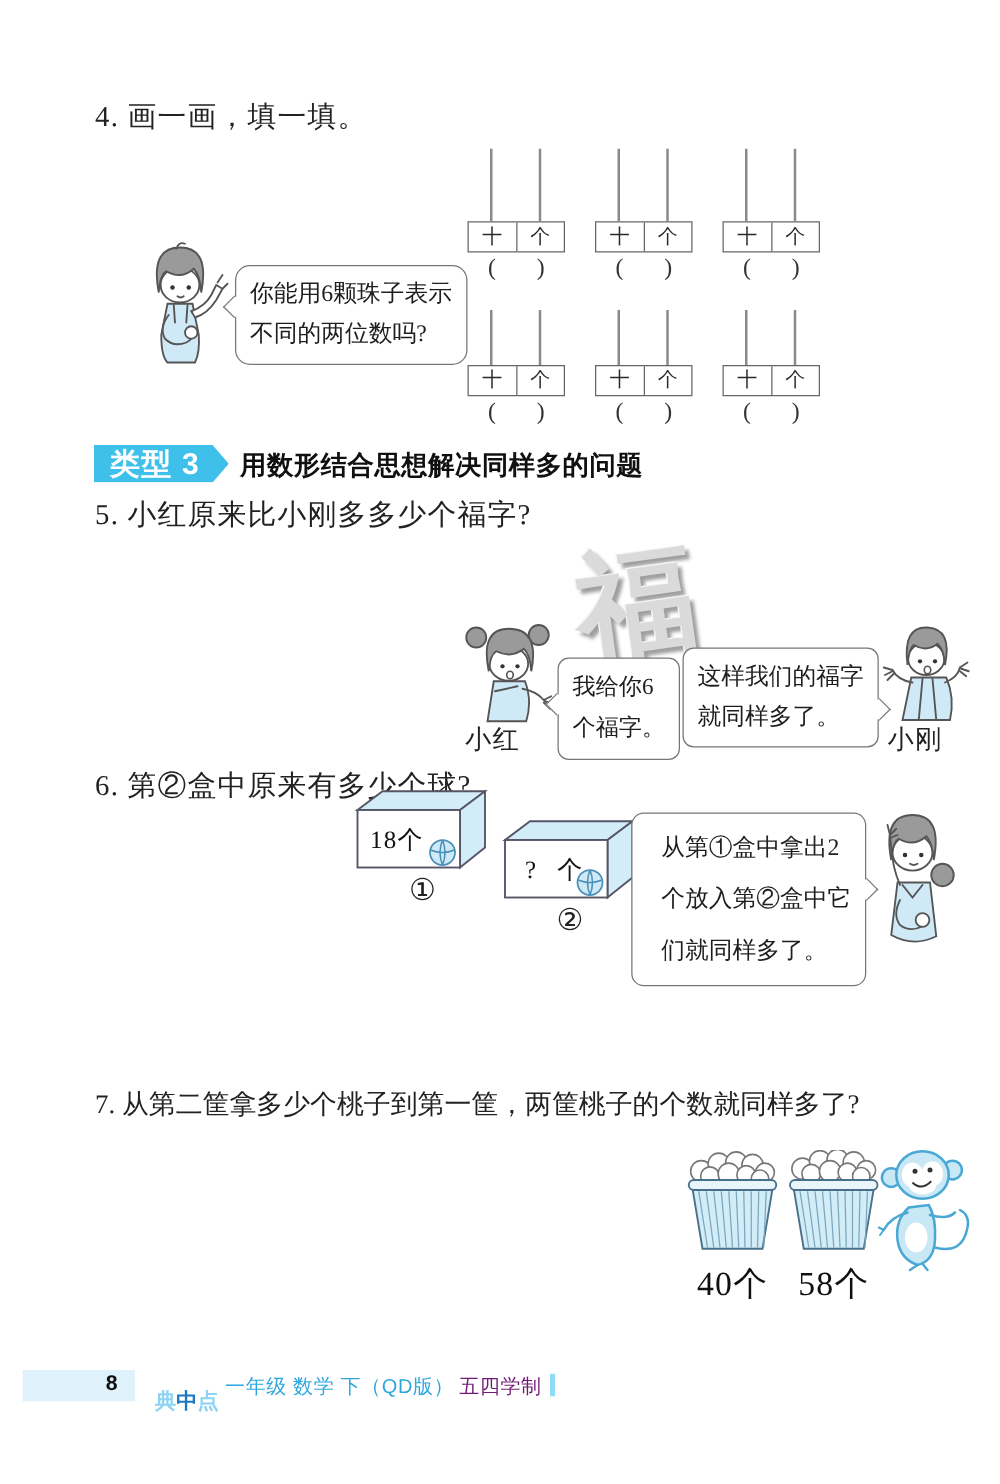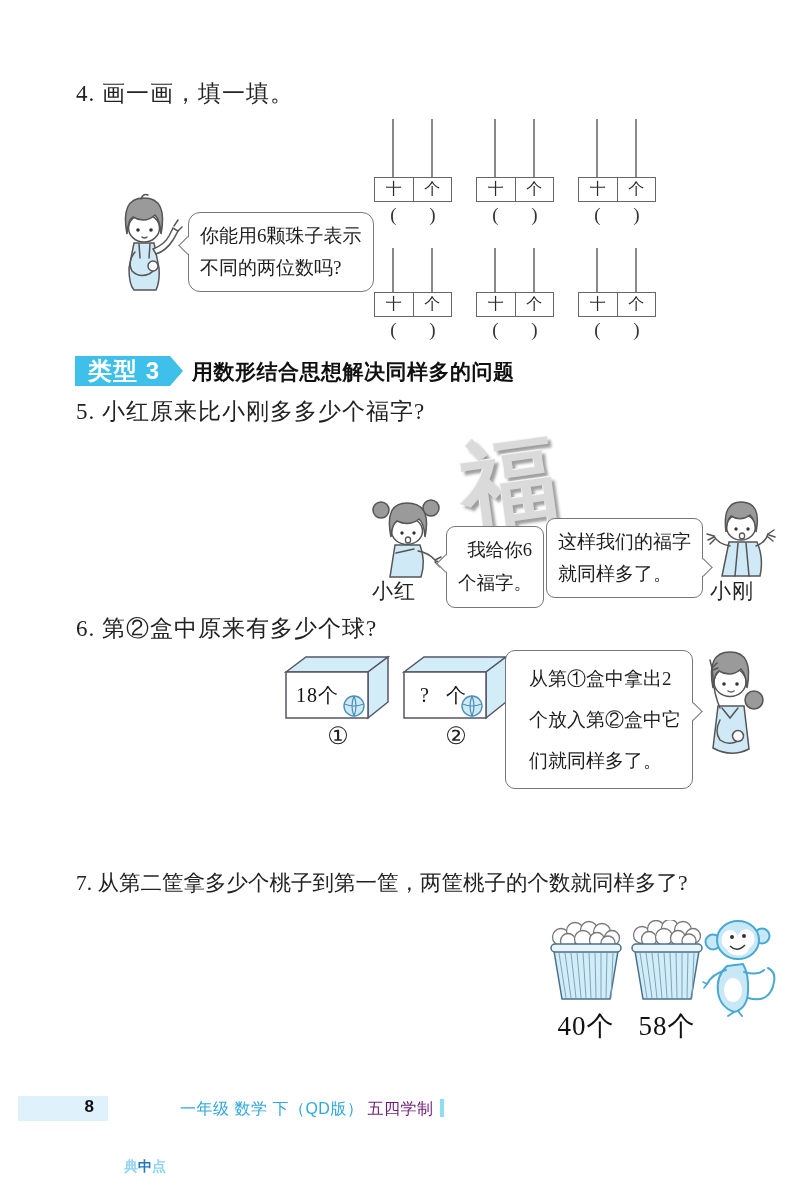--- a/index.html
+++ b/index.html
@@ -60,21 +60,21 @@
 
   .basket-wrap { position:absolute; width:82px; text-align:center; }
   .basket-wrap .blabel { font-size:27px; color:#111; margin-top:2px; letter-spacing:1px; }
 
   
   .footer-bar { position:absolute; left:0; top:1096px; width:90px; height:25px; background:#dff1fb; }
   .footer-page {
     position:absolute; right:14px; top:1px; font-family:"Liberation Sans",sans-serif;
     font-weight:bold; font-size:17px; color:#101010;
   }
-  .footer-logo { position:absolute; left:106px; top:1158px; font-family:"Liberation Sans",sans-serif; font-weight:bold; font-size:14px; }
+  .footer-logo { position:absolute; left:106px; top:1109px; font-family:"Liberation Sans",sans-serif; font-weight:bold; font-size:17px; }
   .footer-logo .lg1,.footer-logo .lg3 { color:#8ed4f2; }
   .footer-logo .lg2 { color:#1d78c1; }
   .footer-edition { position:absolute; left:162px; top:1099px; font-family:"Liberation Sans",sans-serif; font-size:16px; letter-spacing:0.5px; }
   .footer-edition .ed1 { color:#2ea7df; }
   .footer-edition .ed2 { color:#701a75; margin-left:4px; }
   .footer-tick { display:inline-block; width:4px; height:18px; background:#8edcf6; margin-left:7px; vertical-align:-3px; }
 
   svg .ln { stroke:#555; stroke-width:1.5; fill:none; stroke-linecap:round; }
 </style>
 </head>
@@ -208,21 +208,21 @@
         <circle cx="48" cy="36" r="1.7" fill="#333"></circle>
       <ellipse cx="42" cy="43" rx="2.6" ry="3" fill="#fff" stroke="#555" stroke-width="1.3"></ellipse>
       <path d="M29 48 L24 80 L55 80 Q60 64 54 48 Z" fill="#cfe9f7" stroke="#555" stroke-width="1.5"></path>
       <path d="M30 56 L48 52" class="ln"></path>
       <path d="M52 54 Q63 56 69 63" class="ln" fill="#cfe9f7"></path>
       <path d="M69 63 L75 60 M70 64 L76 66 M69 65 L74 70" class="ln"></path>
     </svg>
   </div>
   <div class="fig-label" style="left:354px; top:577px;">小红</div>
 
-  <div class="bubble" style="left:428px; top:526px; font-size:18.5px; line-height:33px; border-radius:9px;text-align:right;">
+  <div class="bubble" style="left:428px; top:526px; font-size:18.5px; line-height:33px; border-radius:9px;">
     <div class="tail tail-left" style="top:30px;"></div>
     <div>我给你6</div>
     <div>个福字。</div>
   </div>
   <div class="bubble" style="left:518px; top:518px; border-radius:9px;margin-left:10px;">
     <div class="tail tail-right" style="top:42px;"></div>
     <div>这样我们的福字</div>
     <div>就同样多了。</div>
   </div>
 
@@ -238,21 +238,21 @@
       <path d="M36 50 Q24 48 20 40" class="ln" fill="#cfe9f7"></path>
       <path d="M20 40 L13 38 M20 41 L14 44 M21 43 L16 48" class="ln"></path>
       <path d="M62 50 Q72 46 74 38" class="ln" fill="#cfe9f7"></path>
       <path d="M74 38 L80 34 M75 39 L81 41 M74 41 L79 45" class="ln"></path>
     </svg>
   </div>
   <div class="fig-label" style="left:692px; top:577px;">小刚</div>
 
   <div class="qtitle" style="left:58px; top:613px;">6. 第②盒中原来有多少个球?</div>
 
-  <div class="box3d" style="left:262px; top:652px;">
+  <div class="box3d" style="left:262px; top:628px;">
     <svg width="116" height="70" viewBox="0 0 116 70">
       <polygon points="6,20 26,5 108,5 88,20" fill="#d2ecf8" stroke="#556" stroke-width="1.5"></polygon>
       <polygon points="88,20 108,5 108,50 88,66" fill="#d2ecf8" stroke="#556" stroke-width="1.5"></polygon>
       <rect x="6" y="20" width="82" height="46" fill="#fff" stroke="#556" stroke-width="1.5"></rect>
       <g>
         <circle cx="74" cy="54" r="10" fill="#cfe9f7" stroke="#4a90b8" stroke-width="1.4"></circle>
         <path d="M74 44 Q70 54 74 64 M74 44 Q78 54 74 64 M64.5 52 Q74 56 83.5 52" stroke="#4a90b8" stroke-width="1.2" fill="none"></path>
       </g>
     </svg>
     <div class="count">18个</div>

